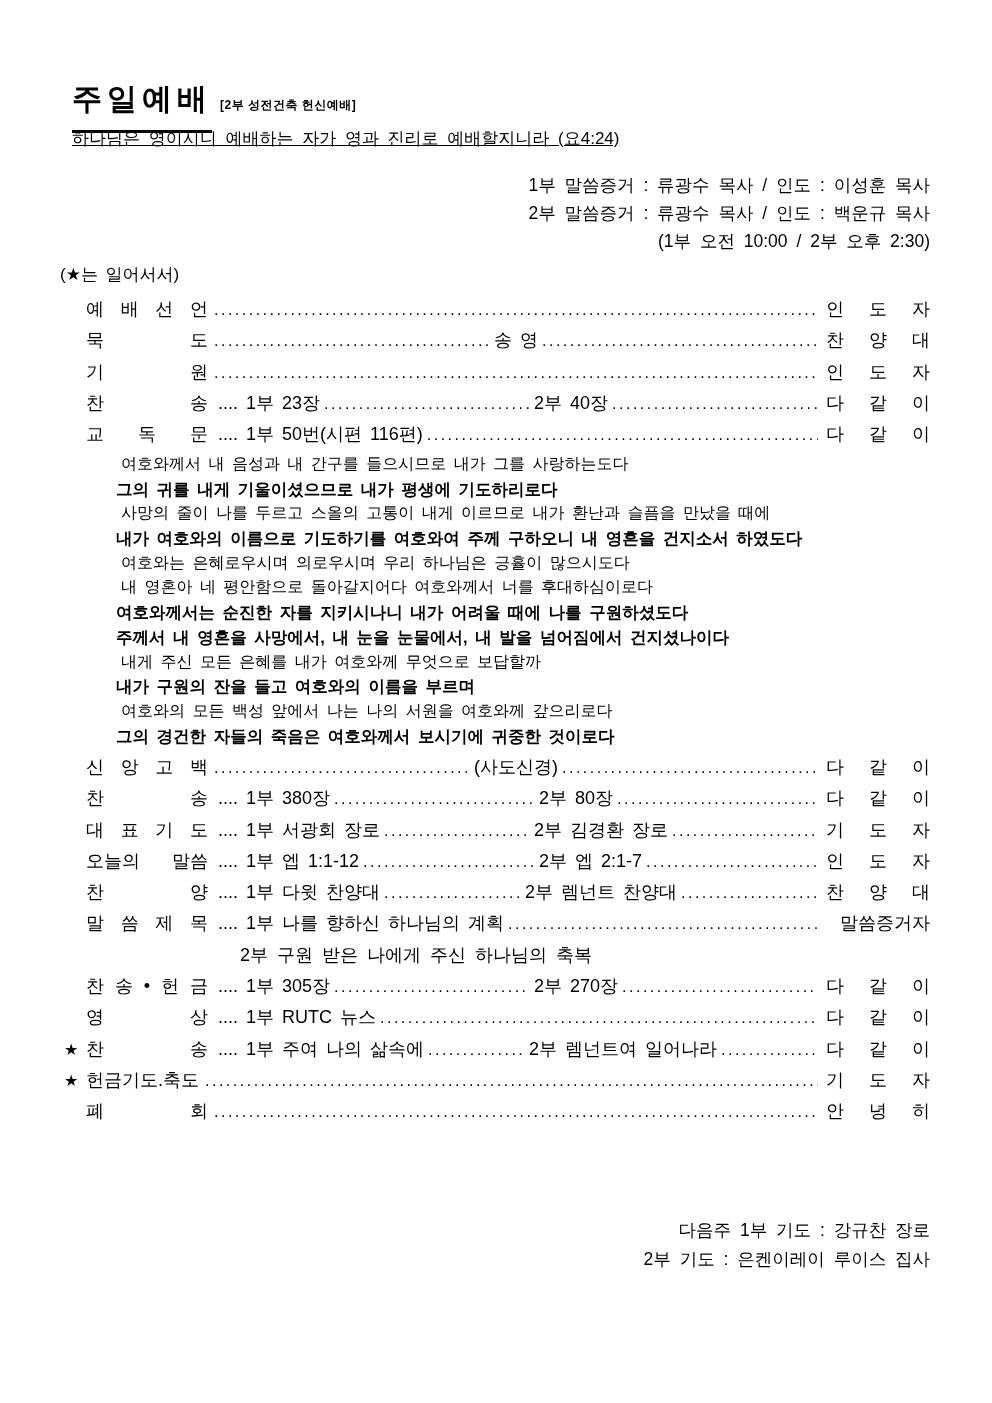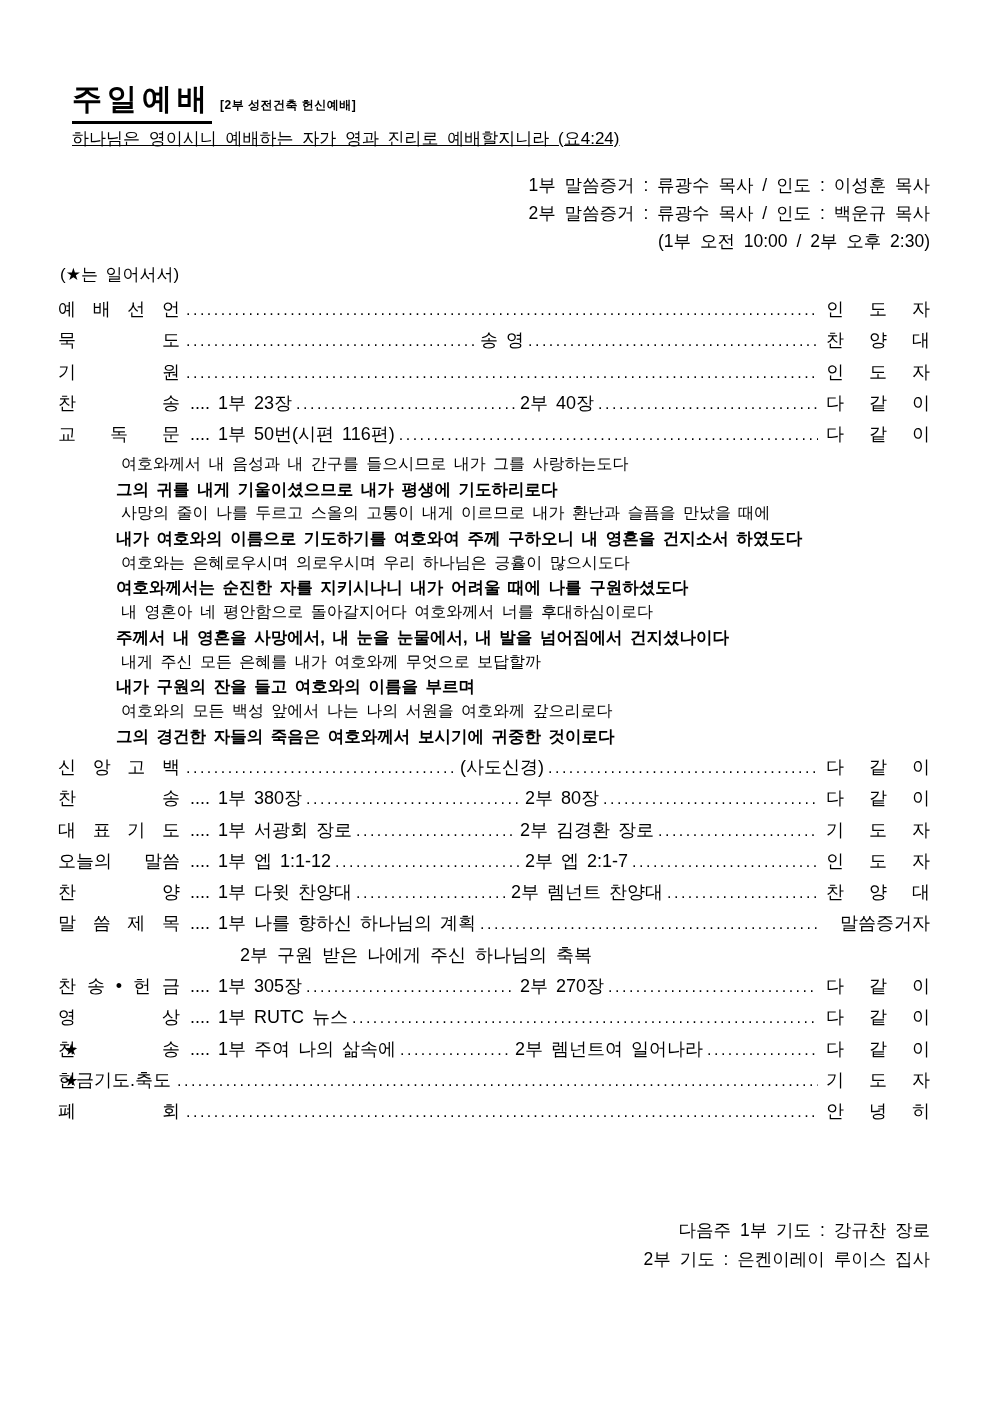--- a/index.html
+++ b/index.html
@@ -7,38 +7,38 @@
     width:992px;height:1403px;position:relative;overflow:hidden;
     font-family:"Liberation Sans","DejaVu Sans",sans-serif;
     color:#000;
   }
   .doc{position:absolute;inset:0;}
 
   
   .title-block{position:absolute;top:82px;left:72px;white-space:nowrap;}
   .main-title{
     display:inline-block;font-size:30px;font-weight:700;letter-spacing:5px;
-    border-bottom:3px solid #000;padding-bottom:6px;line-height:1.1;
+    border-bottom:3px solid #000;padding-bottom:15px;line-height:1.1;
   }
   .title-tag{font-size:12px;font-weight:700;margin-left:8px;letter-spacing:0.5px;}
   .subtitle{position:absolute;top:127px;left:72px;font-size:17px;word-spacing:4px;white-space:nowrap;text-decoration:underline;}
 
   
   .header-info{position:absolute;top:171px;right:62px;text-align:right;font-size:17.5px;line-height:28px;word-spacing:4px;}
 
   
   .standing{position:absolute;top:263px;left:60px;font-size:17px;word-spacing:3px;}
 
   
   .order{position:absolute;left:0;right:0;}
   .order-top{top:294px;}
   .order-bottom{top:752px;}
   .order-row{
     height:31.3px;display:flex;align-items:baseline;
-    padding-left:58px;padding-right:62px;position:relative;
+    padding-left:86px;padding-right:62px;position:relative;
     font-size:18px;line-height:31.3px;white-space:nowrap;
   }
   .star{position:absolute;left:64px;top:0;font-size:16px;line-height:31.3px;}
   .item-label{
     display:inline-block;width:122px;flex:0 0 122px;
     text-align:justify;text-align-last:justify;white-space:pre;
   }
   .item-label.wide{width:auto;flex:0 0 auto;text-align-last:auto;}
   .mid{flex:1 1 0;display:flex;align-items:baseline;min-width:0;margin-left:6px;}
   .mid-text{white-space:pre;margin:0 4px;word-spacing:3px;}
@@ -124,22 +124,22 @@
         <span class="right-label">다 같 이</span>
       </div>
     </div>
 
   <div class="reading" id="reading">
       <div class="reading-line">여호와께서 내 음성과 내 간구를 들으시므로 내가 그를 사랑하는도다</div>
       <div class="reading-line bold">그의 귀를 내게 기울이셨으므로 내가 평생에 기도하리로다</div>
       <div class="reading-line">사망의 줄이 나를 두르고 스올의 고통이 내게 이르므로 내가 환난과 슬픔을 만났을 때에</div>
       <div class="reading-line bold">내가 여호와의 이름으로 기도하기를 여호와여 주께 구하오니 내 영혼을 건지소서 하였도다</div>
       <div class="reading-line">여호와는 은혜로우시며 의로우시며 우리 하나님은 긍휼이 많으시도다</div>
+      <div class="reading-line">내 영혼아 네 평안함으로 돌아갈지어다 여호와께서 너를 후대하심이로다</div>
       <div class="reading-line bold">여호와께서는 순진한 자를 지키시나니 내가 어려울 때에 나를 구원하셨도다</div>
-      <div class="reading-line">내 영혼아 네 평안함으로 돌아갈지어다 여호와께서 너를 후대하심이로다</div>
       <div class="reading-line bold">주께서 내 영혼을 사망에서, 내 눈을 눈물에서, 내 발을 넘어짐에서 건지셨나이다</div>
       <div class="reading-line">내게 주신 모든 은혜를 내가 여호와께 무엇으로 보답할까</div>
       <div class="reading-line bold">내가 구원의 잔을 들고 여호와의 이름을 부르며</div>
       <div class="reading-line">여호와의 모든 백성 앞에서 나는 나의 서원을 여호와께 갚으리로다</div>
       <div class="reading-line bold">그의 경건한 자들의 죽음은 여호와께서 보시기에 귀중한 것이로다</div>
     </div>
 
   <div class="order order-bottom" id="order-bottom">
       <div class="order-row">
         <span class="item-label">신 앙 고 백</span>

